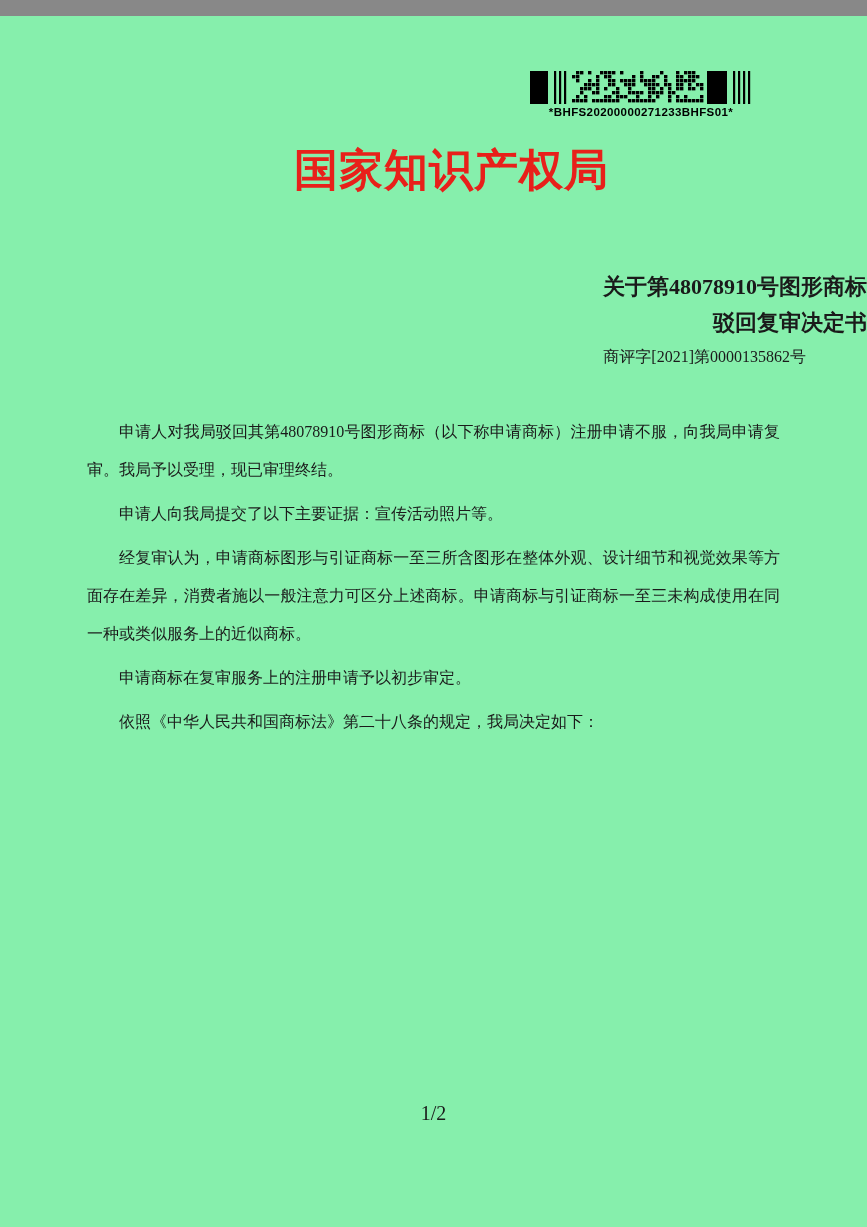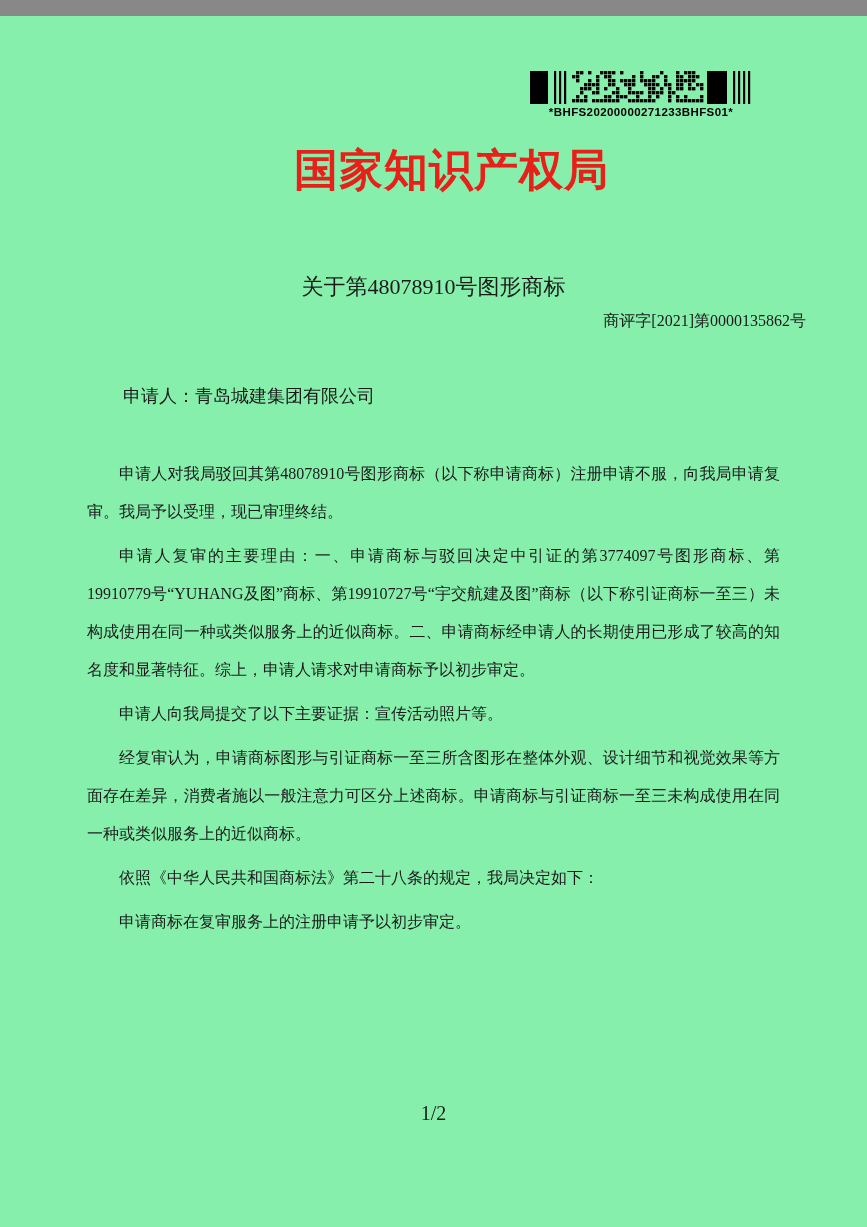--- a/index.html
+++ b/index.html
@@ -35,22 +35,22 @@
     text-align: center;
     font-family: "Liberation Sans", "DejaVu Sans", sans-serif;
     font-weight: bold;
     font-size: 44px;
     line-height: 54px;
     letter-spacing: 1px;
     padding-left: 36px;
   }
   .doc-title {
     margin-top: 72px;
-    text-align: center;
-    font-weight: normal;
+    text-align: right;
+    font-weight: bold;
     font-size: 22px;
     line-height: 36px;
   }
   .reference {
     margin-top: 5px;
     padding: 0 61px;
     text-align: right;
     font-size: 16px;
     line-height: 22px;
   }
@@ -240,32 +240,31 @@
         <rect x="213" y="0" width="2.2" height="33"></rect>
         <rect x="218" y="0" width="2.2" height="33"></rect>
       </svg>
     <div class="barcode-label">*BHFS20200000271233BHFS01*</div>
   </div>
 
   <h1 class="agency" style="color: rgb(232, 32, 26);">国家知识产权局</h1>
 
   <div class="doc-title">
     <div>关于第48078910号图形商标</div>
+    <div>驳回复审决定书</div>
   </div>
 
   <div class="reference">商评字[2021]第0000135862号</div>
 
   <div class="parties">
-    <p>申请人：青岛城建集团有限公司</p>
   </div>
 
   <div class="body-text">
     <p>申请人对我局驳回其第48078910号图形商标（以下称申请商标）注册申请不服，向我局申请复审。我局予以受理，现已审理终结。</p>
-    <p>申请人复审的主要理由：一、申请商标与驳回决定中引证的第3774097号图形商标、第19910779号“YUHANG及图”商标、第19910727号“宇交航建及图”商标（以下称引证商标一至三）未构成使用在同一种或类似服务上的近似商标。二、申请商标经申请人的长期使用已形成了较高的知名度和显著特征。综上，申请人请求对申请商标予以初步审定。</p>
     <p>申请人向我局提交了以下主要证据：宣传活动照片等。</p>
     <p>经复审认为，申请商标图形与引证商标一至三所含图形在整体外观、设计细节和视觉效果等方面存在差异，消费者施以一般注意力可区分上述商标。申请商标与引证商标一至三未构成使用在同一种或类似服务上的近似商标。</p>
+    <p>申请商标在复审服务上的注册申请予以初步审定。</p>
     <p>依照《中华人民共和国商标法》第二十八条的规定，我局决定如下：</p>
-    <p>申请商标在复审服务上的注册申请予以初步审定。</p>
   </div>
 
   <div class="page-number">1/2</div>
 
 </div>
 
 </body></html>

